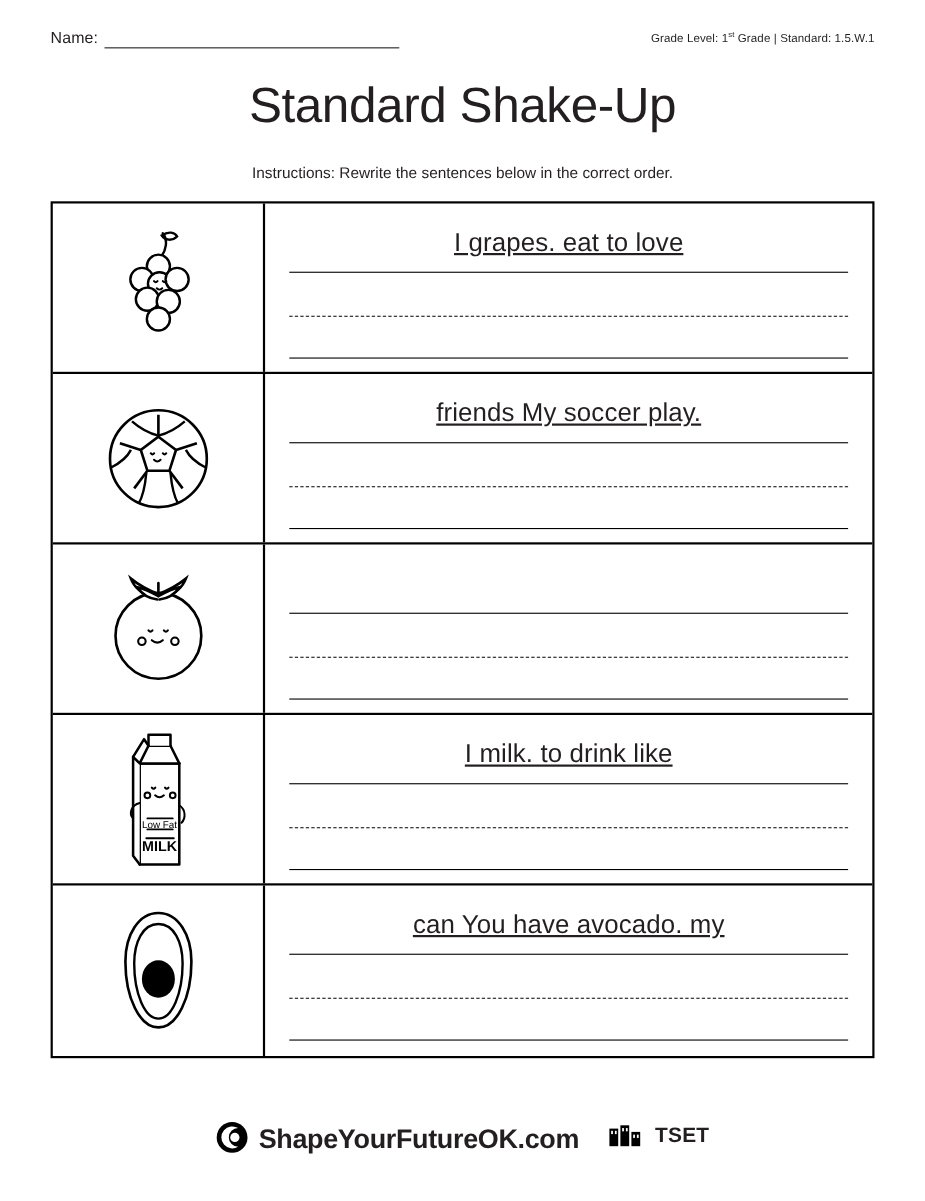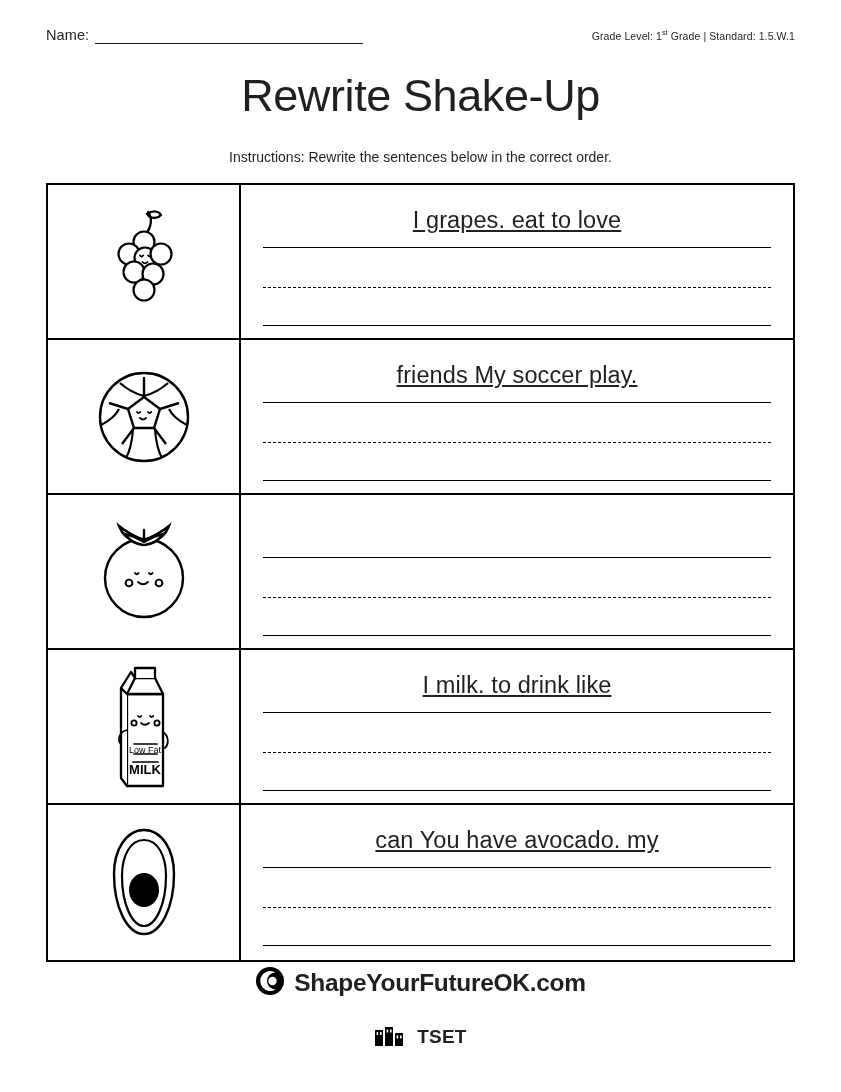--- a/index.html
+++ b/index.html
@@ -126,21 +126,20 @@
 
   
   .footer {
     position: absolute;
     left: 0; right: 0;
     bottom: 38px;
     display: flex;
     align-items: center;
     justify-content: center;
     gap: 26px;
-    flex-direction: column;
   }
   .brand {
     display: flex;
     align-items: center;
     gap: 9px;
   }
   .brand-text {
     font-size: 24.5px;
     font-weight: 700;
     letter-spacing: -0.3px;
@@ -166,21 +165,21 @@
   <div class="top-row">
     <div class="name-block">
       <span class="name-label">Name:</span>
       <span class="name-line"></span>
     </div>
     <div class="meta">
       <span>Grade Level: 1</span><sup>st</sup><span> Grade | Standard: 1.5.W.1</span>
     </div>
   </div>
 
-  <h1 class="title">Rewrite Shake-Up</h1>
+  <h1 class="title">Standard Shake-Up</h1>
 
   <div class="instructions">
     <b>Instructions:</b><span> Rewrite the sentences below in the correct order.</span>
   </div>
 
   <div class="sheet">
 
     <div class="row">
       <div class="pic-cell">
         <span>

